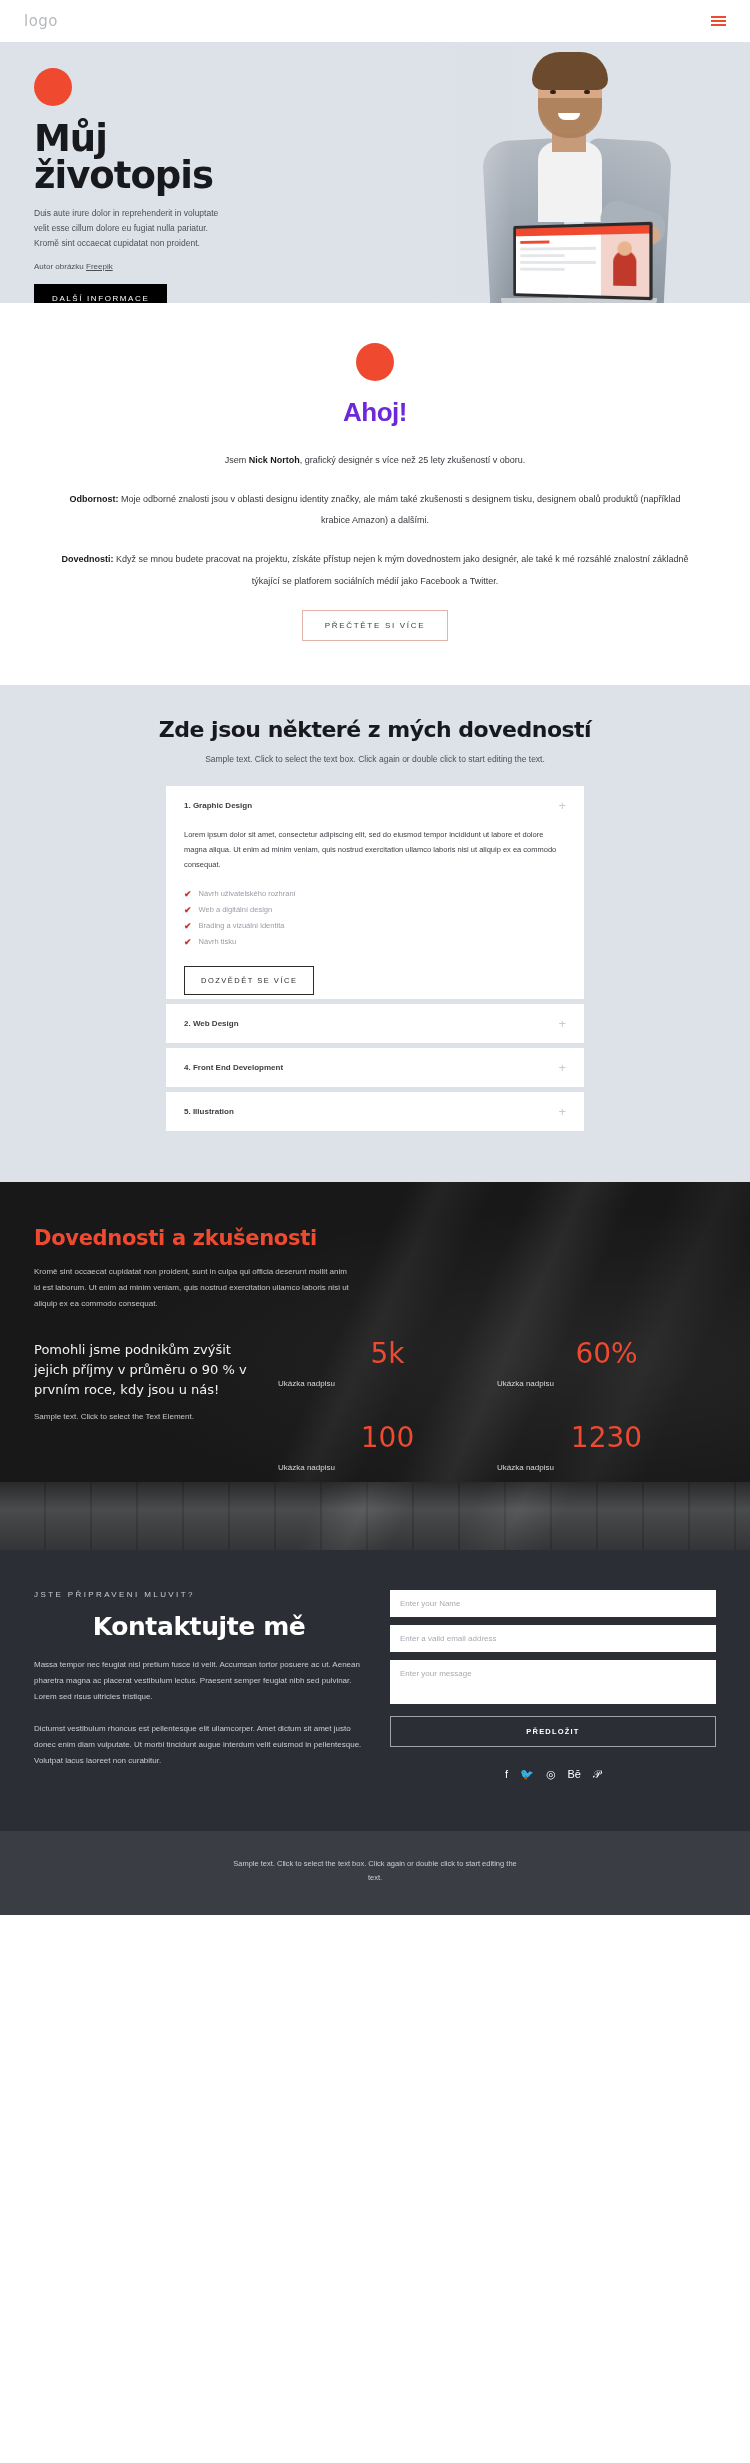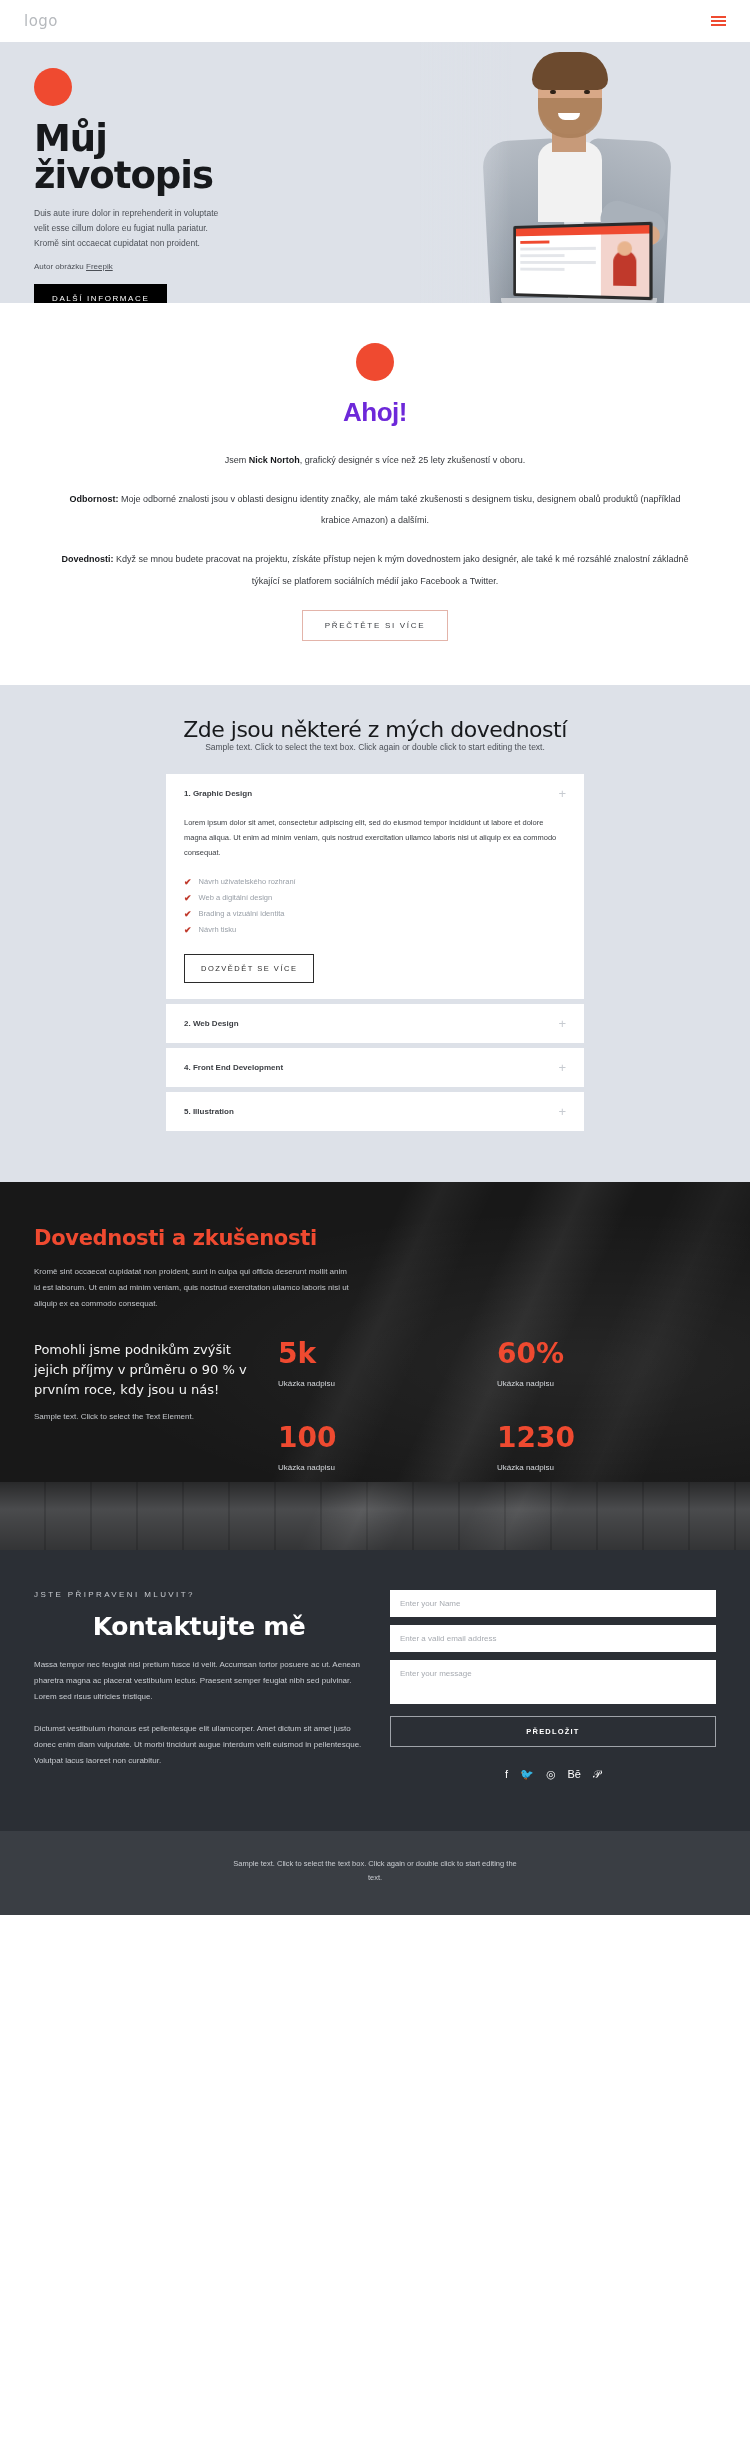--- a/index.html
+++ b/index.html
@@ -186,33 +186,33 @@
     letter-spacing: 1.7px;
     padding: 10px 22px;
     cursor: pointer;
     font-family: "Liberation Sans", sans-serif;
   }
 
   
   .skills { background: #dde1e8; padding: 32px 0 46px; }
   .skills-title {
     font-family: "DejaVu Sans", sans-serif;
-    font-weight: normal; font-size: 22px; color: #17191c;
-    text-align: center; letter-spacing: -.5px; 
+    font-weight: bold; font-size: 22px; color: #17191c;
+    text-align: center; letter-spacing: -.5px; margin-bottom: 12px;
   }
   .skills-sub { text-align: center; font-size: 8.5px; color: #4c5057; margin-bottom: 22px; }
   .acc { width: 418px; margin: 0 auto; }
   .acc-item { background: #ffffff; margin-bottom: 5px; }
   .acc-head {
     display: flex; align-items: center; justify-content: space-between;
     padding: 13px 18px; cursor: pointer;
   }
   .acc-label { font-size: 8px; font-weight: bold; color: #3b3e43; }
   .acc-plus { color: #c7cbd1; font-size: 13px; line-height: 1; }
-  .acc-body { padding: 2px 18px 16px; }
+  .acc-body { padding: 2px 18px 4px; }
   .acc-text { font-size: 7.5px; line-height: 2.0; color: #3b3e43; margin-bottom: 14px; }
   .acc-list { list-style: none; margin-bottom: 16px; }
   .acc-list li {
     font-size: 7.5px; color: #9aa0a8; padding: 3px 0;
     display: flex; align-items: center; gap: 7px;
   }
   .chk { color: #c0392b; font-size: 9px; font-weight: bold; }
   .btn-ghost {
     display: inline-block; border: 1px solid #2b2b2b; background: transparent;
     color: #2b2b2b; font-size: 7.5px; letter-spacing: 1.5px;
@@ -246,21 +246,21 @@
   .dark-cols { display: flex; gap: 14px; }
   .dark-left { width: 230px; padding-right: 16px; }
   .dark-lead {
     font-family: "DejaVu Sans", sans-serif;
     font-size: 13px; line-height: 1.55; color: #f2f2f2; margin-bottom: 12px;
   }
   .dark-note { font-size: 8px; color: #c3c6ca; }
   .stats { flex: 1; display: grid; grid-template-columns: 1fr 1fr; row-gap: 36px; }
   .stat-num {
     font-family: "DejaVu Sans", sans-serif;
-    font-weight: bold; font-size: 28px; color: #ef4a30; line-height: 1; margin-bottom: 11px;
+    font-weight: normal; font-size: 28px; color: #ef4a30; line-height: 1; margin-bottom: 11px; text-align: center;
   }
   .stat-cap { font-size: 8px; color: #d5d8dc; }
   .floor {
     height: 68px;
     background:
       linear-gradient(115deg, transparent 42%, rgba(255,255,255,.10) 48%, transparent 54%),
       linear-gradient(115deg, transparent 62%, rgba(255,255,255,.08) 68%, transparent 74%),
       repeating-linear-gradient(90deg, #4a4b4d 0 44px, #3f4042 44px 46px),
       #474849;
     position: relative;

